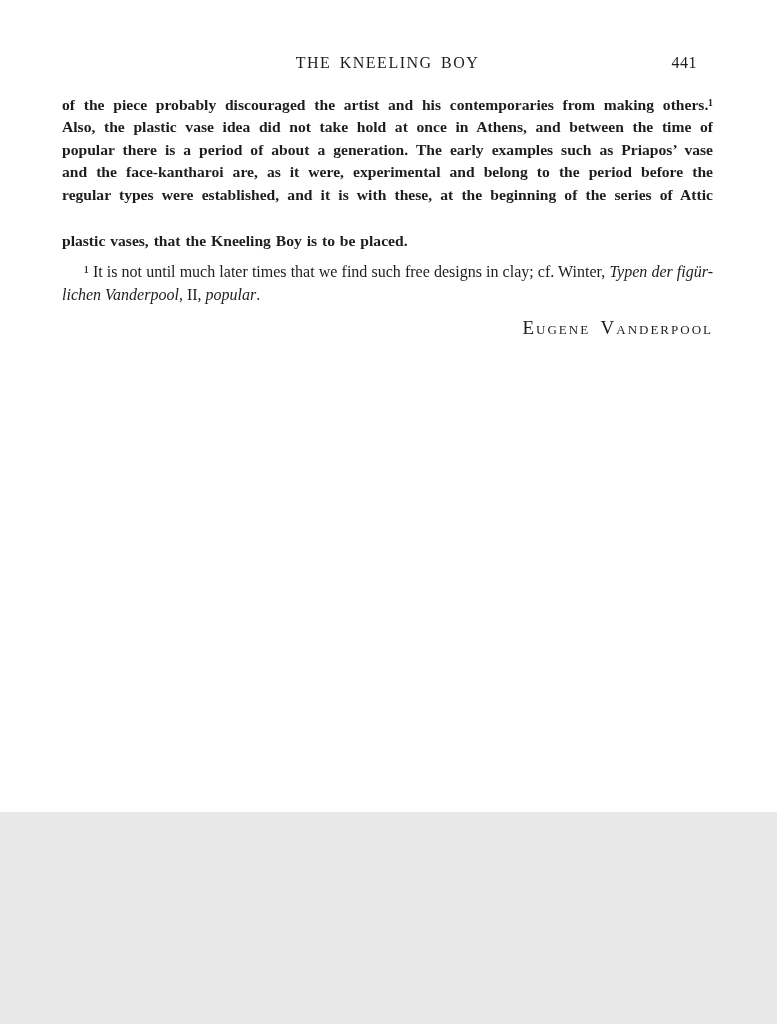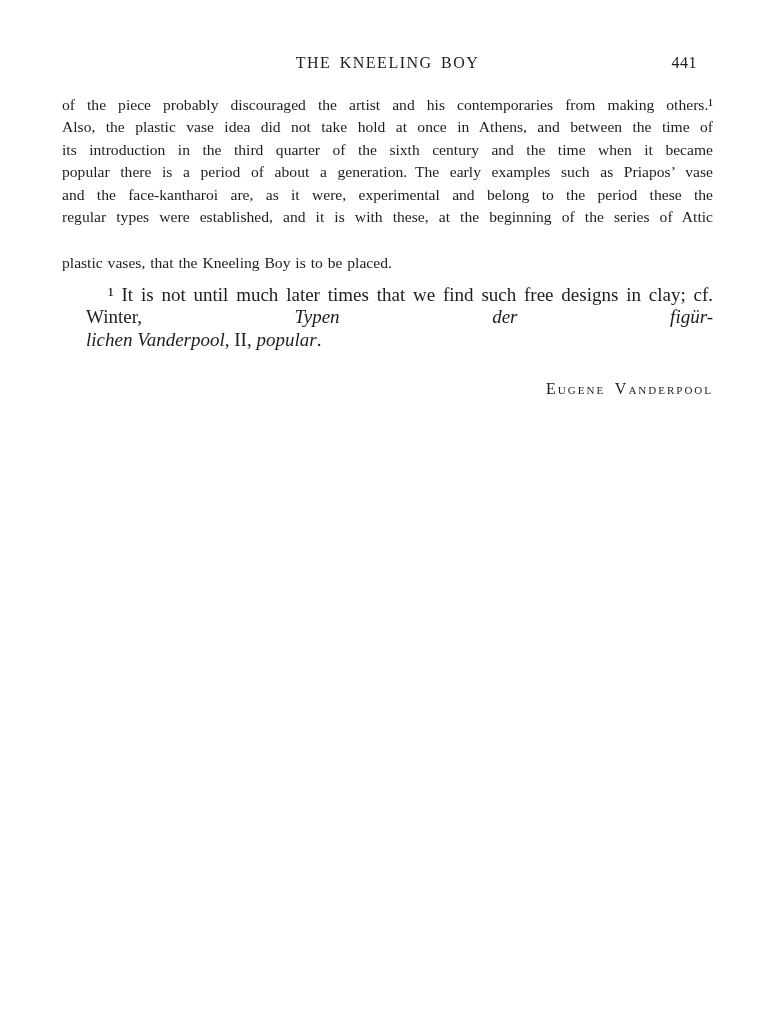--- a/index.html
+++ b/index.html
@@ -3,21 +3,21 @@
 <meta charset="utf-8">
 <style>
   html, body {
     margin: 0;
     padding: 0;
     background: #e8e8e8;
   }
   .page {
     position: relative;
     width: 777px;
-    height: 1024px;
+    height: 812px;
     background: #ffffff;
     font-family: "Liberation Serif", "DejaVu Serif", serif;
     color: #1d1d1d;
     overflow: hidden;
   }
   .content {
     position: absolute;
     left: 62px;
     top: 54px;
     width: 651px;
@@ -36,70 +36,69 @@
   .page-number {
     position: absolute;
     right: 16px;
     top: 0;
     letter-spacing: 0.5px;
   }
   .body-text {
     margin-top: 20px;
     font-size: 15.6px;
     line-height: 22.4px;
+    font-weight: bold;
   }
   .line {
     text-align: justify;
     text-align-last: justify;
     word-spacing: 1px;
   }
   .line-last {
     text-align-last: left;
     margin-top: 24px;
   }
   .footnote {
     margin-top: 9px;
-    font-size: 19px;
+    font-size: 16px;
     line-height: 22.5px;
-    margin-left: 24px;
   }
   .fn-line1 {
     text-indent: 22px;
     text-align: justify;
     text-align-last: justify;
   }
   .it {
     font-style: italic;
   }
   .author {
-    margin-top: 29px;
+    margin-top: 11px;
     text-align: right;
     font-variant: small-caps;
-    font-size: 16px;
+    font-size: 19px;
     letter-spacing: 2px;
     word-spacing: 4px;
   }
 </style>
 </head>
 <body>
 
 <div class="page">
   <div class="content">
 
     <div class="running-head">
       <span class="running-title">THE KNEELING BOY</span>
       <span class="page-number">441</span>
     </div>
 
     <div class="body-text">
       <div class="line">of the piece probably discouraged the artist and his contemporaries from making others.¹</div>
       <div class="line">Also, the plastic vase idea did not take hold at once in Athens, and between the time of</div>
-      <div class="line">its introduction in the third quarter of the sixth century and the time when it became</div>
       <div class="line">popular there is a period of about a generation. The early examples such as Priapos’ vase</div>
-      <div class="line">and the face-kantharoi are, as it were, experimental and belong to the period these the</div>
+      <div class="line">and the face-kantharoi are, as it were, experimental and belong to the period before the</div>
       <div class="line">regular types were established, and it is with these, at the beginning of the series of Attic</div>
       <div class="line line-last">plastic vases, that the Kneeling Boy is to be placed.</div>
     </div>
 
     <div class="footnote">
       <div class="fn-line1"><span>¹ It is not until much later times that we find such free designs in clay; cf. Winter, </span><span class="it">Typen der figür-</span></div>
       <div class="fn-line2"><span class="it">lichen Vanderpool</span><span>, II, </span><span class="it">popular</span><span>.</span></div>
     </div>
 
     <div class="author">Eugene Vanderpool</div>

